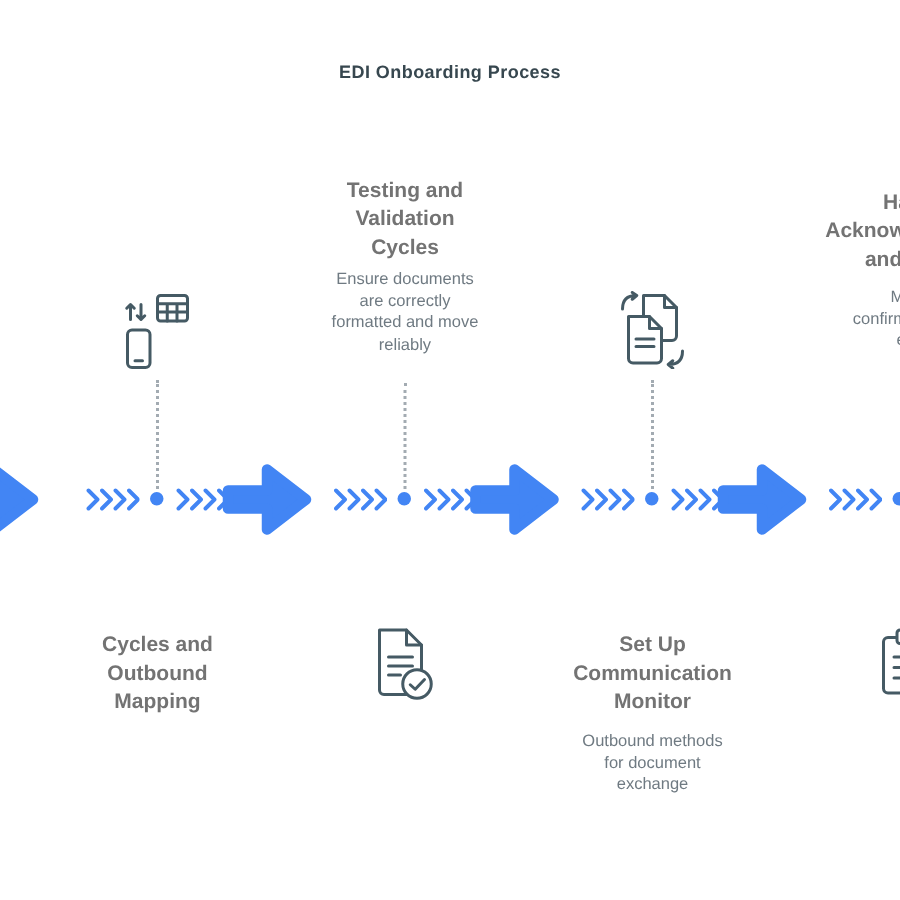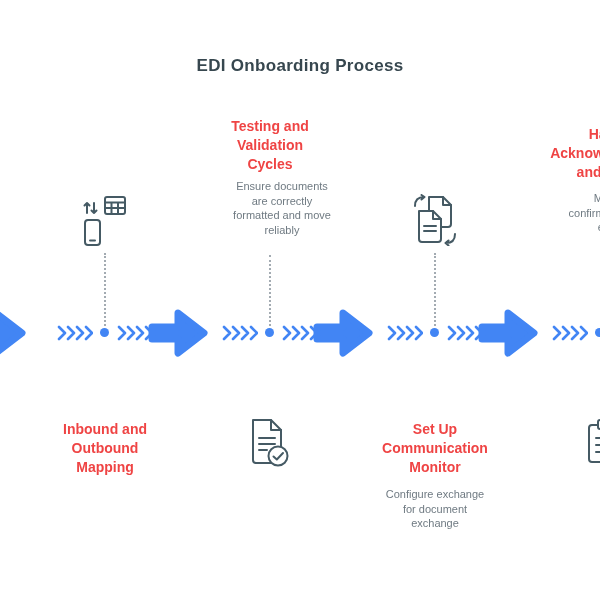--- a/index.html
+++ b/index.html
@@ -1,26 +1,26 @@
 <!DOCTYPE html>
 <html><head>
 <meta charset="utf-8">
 <style>
   html,body{margin:0;padding:0;background:#fff;}
   .canvas{
     position:relative;width:600px;height:600px;background:#ffffff;
     overflow:hidden;font-family:"Liberation Sans",sans-serif;
   }
   .diagram-title{
-    position:absolute;top:56px;left:0;width:600px;text-align:center;
-    font-size:17px;font-weight:bold;color:#37474F;letter-spacing:.3px;margin:0;
+    position:absolute;top:41px;left:0;width:600px;text-align:center;
+    font-size:12px;font-weight:bold;color:#37474F;letter-spacing:.3px;margin:0;
   }
   .step-title{
     position:absolute;text-align:center;font-size:14px;font-weight:bold;
-    color:#ef4444;line-height:1.35;white-space:pre-line;
+    color:#737373;line-height:1.35;white-space:pre-line;
   }
   .step-desc{
     position:absolute;text-align:center;font-size:11px;color:#6F7A82;
     line-height:1.32;white-space:pre-line;
   }
   .dot{position:absolute;width:9px;height:9px;border-radius:50%;background:#4285F4;}
   .connector{position:absolute;width:0;border-left:2px dotted #A3ABB2;}
   .big-arrow{position:absolute;width:64px;height:64px;}
   .chevrons{position:absolute;width:36px;height:16px;}
   .icon{position:absolute;}
@@ -92,28 +92,28 @@
     <g fill="none" stroke="#455A64" stroke-width="2" stroke-linecap="round" stroke-linejoin="round">
       <rect x="25" y="3" width="20" height="17" rx="2"></rect>
       <path d="M25 8.5 H45 M31.5 8.5 V20 M38 8.5 V20 M25 14 H45"></path>
       <rect x="5" y="26" width="15" height="25" rx="3"></rect>
       <path d="M10 46.5 H15"></path>
       <path d="M7 9 V19 M4.5 11.5 L7 9 L9.5 11.5"></path>
       <path d="M14 9 V19 M11.5 16.5 L14 19 L16.5 16.5"></path>
     </g>
   </svg>
 
-  <div class="step-title" style="left:25px;top:420px;width:160px">Inbound and
+  <div class="step-title" style="left:25px;top:420px;width:160px">Cycles and
 Outbound
 Mapping</div>
 
   <div class="step-title" style="left:190px;top:117px;width:160px">Testing and
 Validation
 Cycles</div>
-  <div class="step-desc" style="left:202px;top:179px;width:160px">Ensure documents
+  <div class="step-desc" style="left:190px;top:179px;width:160px">Ensure documents
 are correctly
 formatted and move
 reliably</div>
 
   <svg class="icon" style="left:246px;top:417px;width:44px;height:52px" viewBox="0 0 44 52">
     <g fill="none" stroke="#455A64" stroke-width="2" stroke-linecap="round" stroke-linejoin="round">
       <path d="M7 3 H25 L35 13 V43 a3 3 0 0 1 -3 3 H10 a3 3 0 0 1 -3 -3 Z"></path>
       <path d="M25 3 V13 H35"></path>
       <path d="M13 21 H29 M13 27 H29 M13 33 H21"></path>
       <circle cx="32" cy="39" r="9.5" fill="#ffffff"></circle>
@@ -129,21 +129,21 @@
       <path d="M23 17 V25 H31"></path>
       <path d="M14 32 H26 M14 37 H26"></path>
       <path d="M5 12 C5 5 9 3 14 3 M11.5 1 L14.5 3 L11.5 5.5"></path>
       <path d="M45 40 C45 47 41 49 36 49 M38.5 46.5 L35.5 49 L38.5 51.5"></path>
     </g>
   </svg>
 
   <div class="step-title" style="left:355px;top:420px;width:160px">Set Up
 Communication
 Monitor</div>
-  <div class="step-desc" style="left:355px;top:487px;width:160px">Configure exchange
+  <div class="step-desc" style="left:355px;top:487px;width:160px">Outbound methods
 for document
 exchange</div>
 
   <div class="step-title" style="left:532px;top:125px;width:160px">Handle
 Acknowledgments
 and Errors</div>
   <div class="step-desc" style="left:532px;top:191px;width:160px">Monitor
 confirmations and
 errors</div>
 

